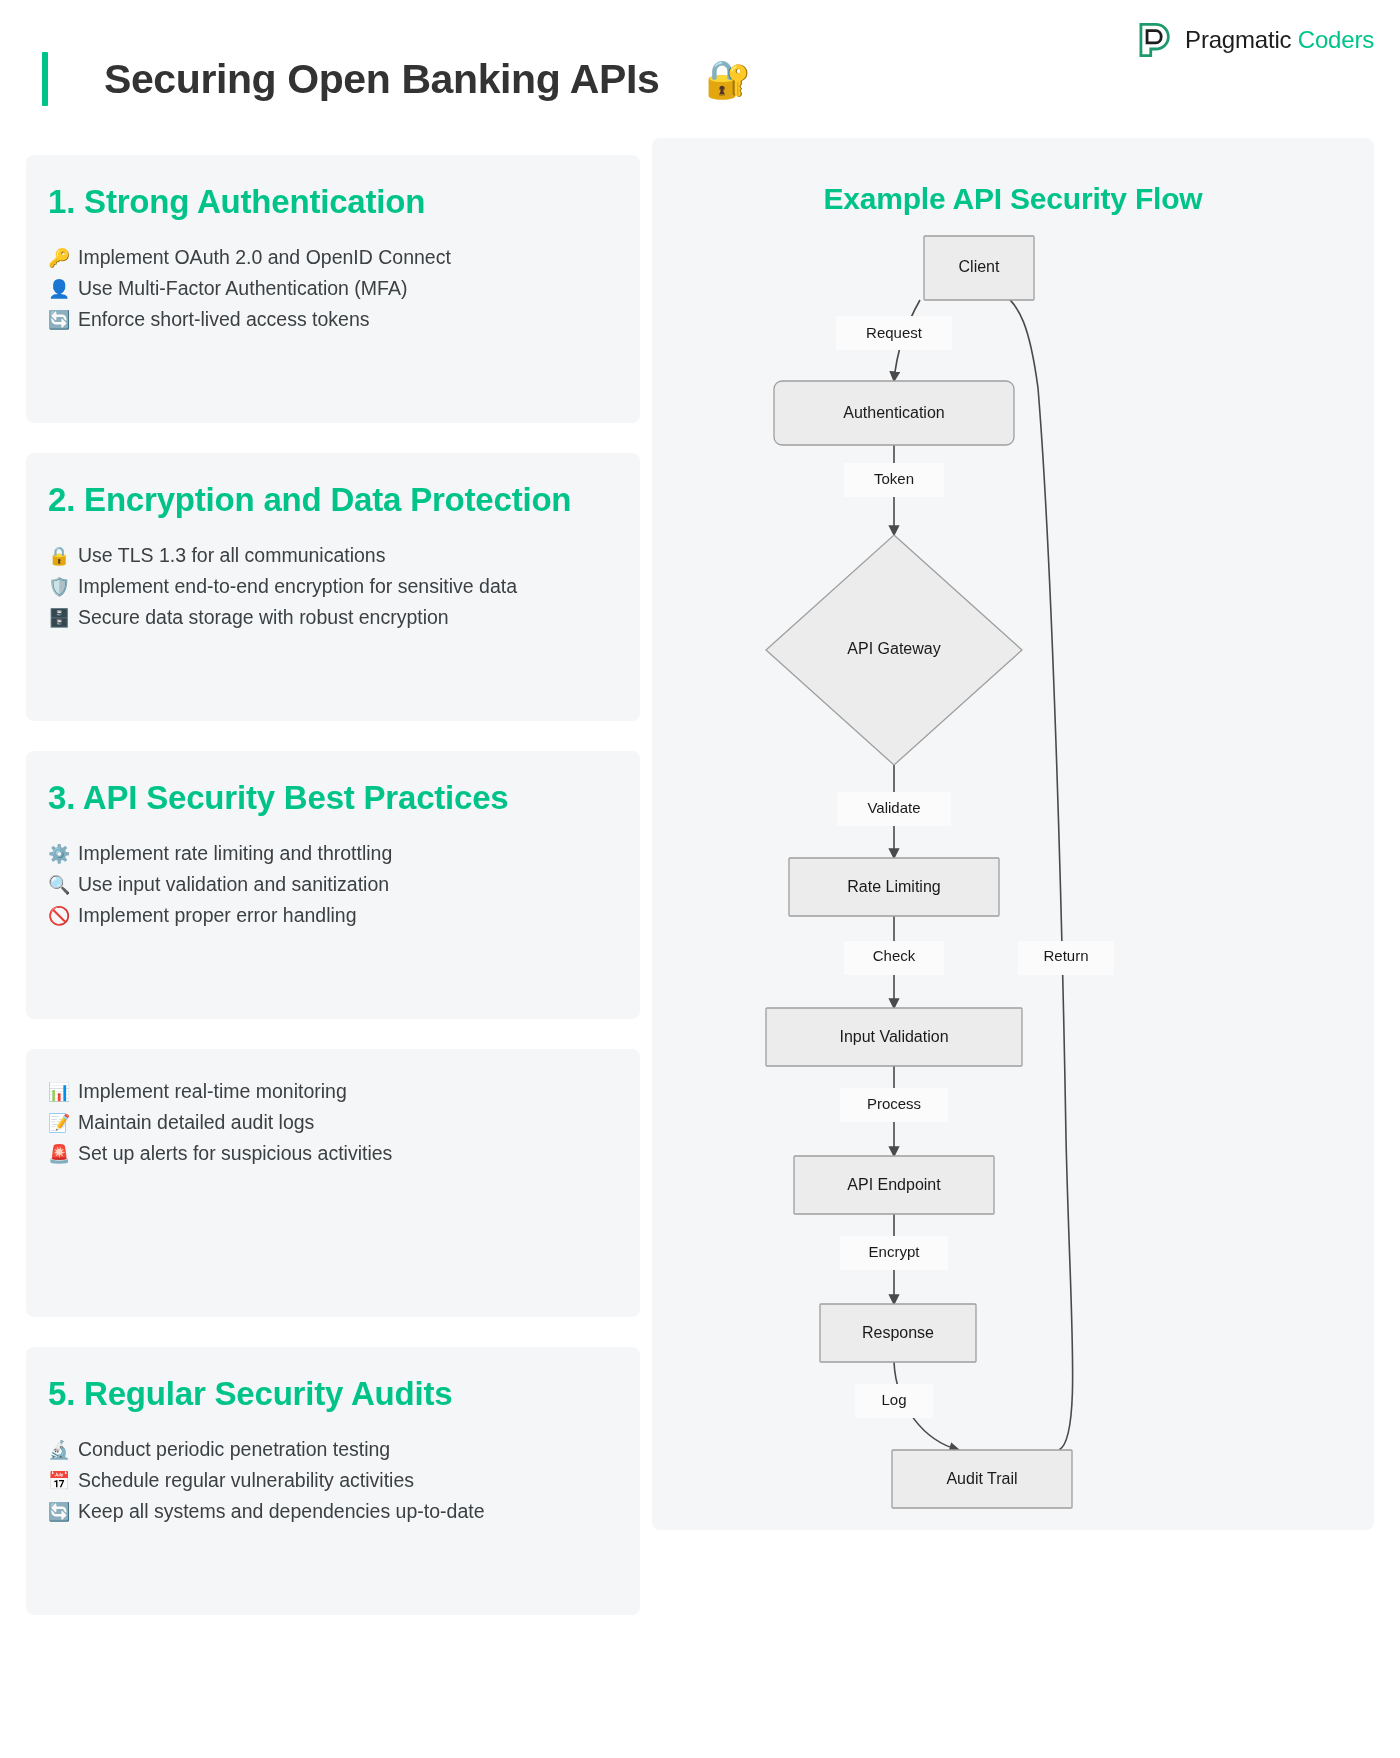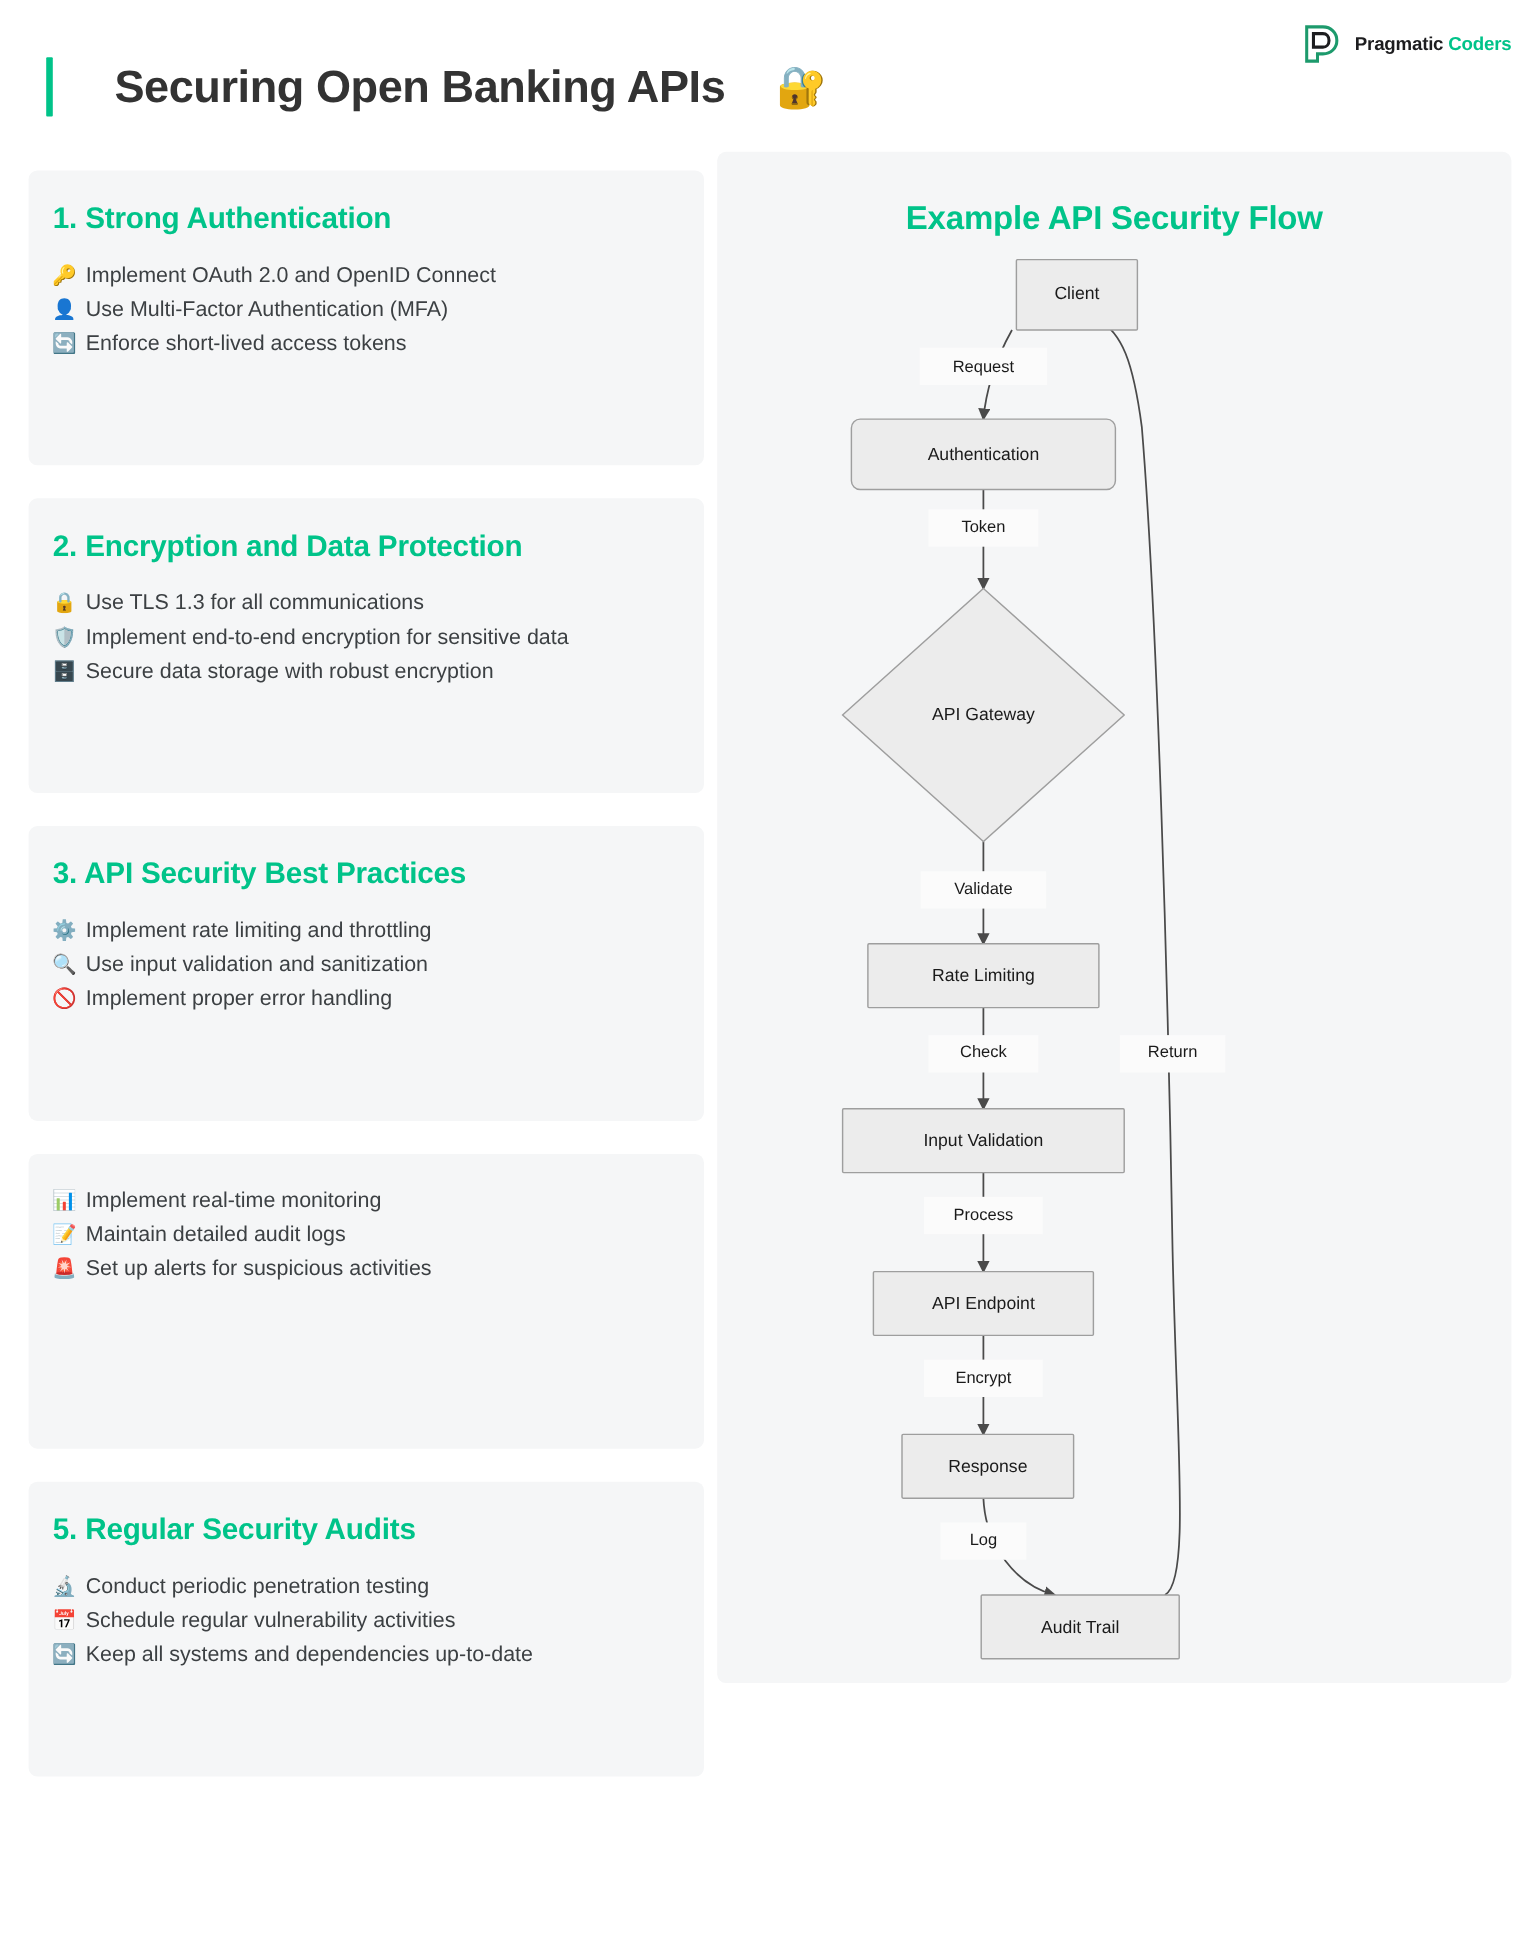--- a/index.html
+++ b/index.html
@@ -37,43 +37,43 @@
   }
   .title-emoji { font-size: 37px; margin-left: 10px; }
 
   .logo {
     position: absolute;
     right: 26px; top: 22px;
     display: flex; align-items: center;
   }
   .logo-mark { width: 36px; height: 36px; margin-right: 13px; }
   .logo-text {
-    font-size: 17px;
-    font-weight: bold;
+    font-size: 24px;
+    font-weight: normal;
     letter-spacing: -0.2px;
     white-space: nowrap;
   }
   .logo-text .dark { color: #1d1d1f; }
   .logo-text .green { color: #00C389; }
 
   
   .left-col {
     position: absolute;
     left: 26px; top: 155px;
     width: 614px;
   }
   .card {
     background: #f5f6f7;
     border-radius: 8px;
     padding: 28px 22px 26px 22px;
     margin-bottom: 30px;
   }
   .card-title {
     color: #00C389;
-    font-size: 27px;
+    font-size: 33px;
     font-weight: bold;
     letter-spacing: -0.2px;
     margin-bottom: 22px;
   }
   .bullets { list-style: none; }
   .bullet {
     display: flex;
     align-items: baseline;
     font-size: 19.5px;
     color: #3c4043;

